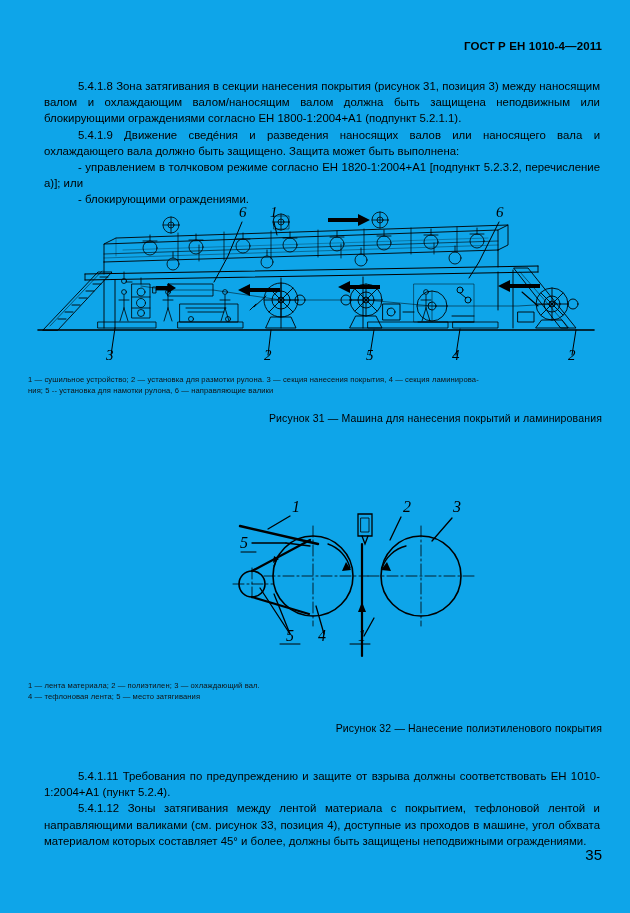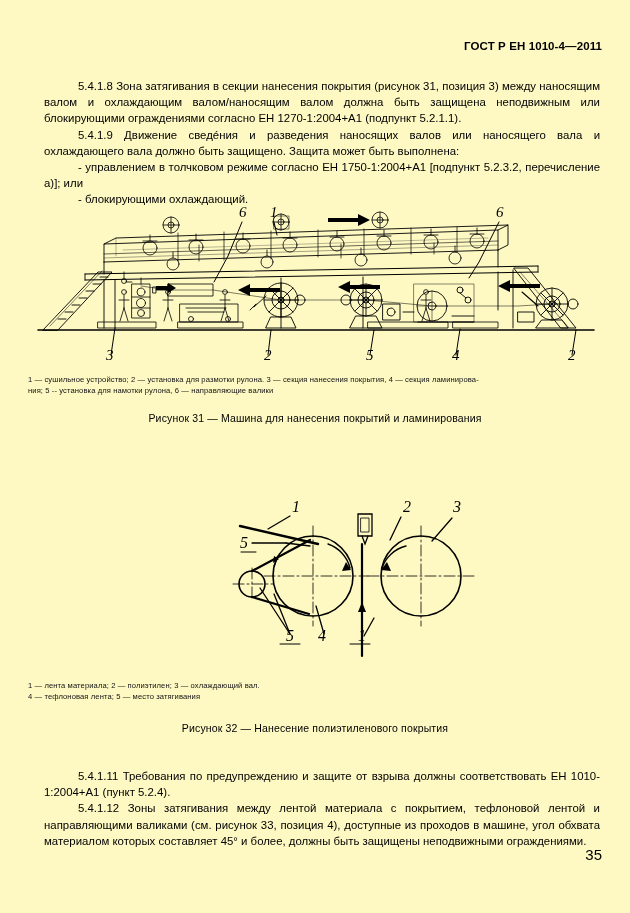--- a/index.html
+++ b/index.html
@@ -5,21 +5,21 @@
 <style>
   html, body {
     margin: 0;
     padding: 0;
     background: #ffffff;
   }
   .page {
     position: relative;
     width: 630px;
     height: 913px;
-    background: #fef9c3;
+    background: #0ea5e9;
     font-family: "Liberation Sans", sans-serif;
     color: #000000;
     overflow: hidden;
     box-sizing: border-box;
   }
 
   
   .header {
     position: absolute;
     top: 40px;
@@ -57,21 +57,21 @@
   }
   .figure-legend {
     font-size: 7.6px;
     line-height: 11px;
     color: #111;
     letter-spacing: 0.1px;
   }
   .figure-legend .ln { display: block; }
   .figure-title {
     font-size: 10.5px;
-    text-align: center;
+    text-align: right;
     letter-spacing: 0.15px;
   }
   .fig-wrap {
     width: 100%;
     display: block;
   }
   .fig-wrap svg { display: block; width: 100%; height: auto; }
 
   
   .page-number {
@@ -83,24 +83,24 @@
 </style>
 </head>
 <body>
 
 <div class="page">
 
   <div class="header">ГОСТ Р ЕН 1010-4—2011</div>
 
   <div class="content">
     <div class="para-stack">
-      <p class="para">5.4.1.8 Зона затягивания в секции нанесения покрытия (рисунок 31, позиция 3) между наносящим валом и охлаждающим валом/наносящим валом должна быть защищена неподвижным или блокирующими ограждениями согласно ЕН 1270-1:2004+А1 (подпункт 5.2.1.1).</p>
+      <p class="para">5.4.1.8 Зона затягивания в секции нанесения покрытия (рисунок 31, позиция 3) между наносящим валом и охлаждающим валом/наносящим валом должна быть защищена неподвижным или блокирующими ограждениями согласно ЕН 1800-1:2004+А1 (подпункт 5.2.1.1).</p>
       <p class="para">5.4.1.9 Движение сведéния и разведения наносящих валов или наносящего вала и охлаждающего вала должно быть защищено. Защита может быть выполнена:</p>
-      <p class="para">- управлением в толчковом режиме согласно ЕН 1750-1:2004+А1 [подпункт 5.2.3.2, перечисление а)]; или</p>
-      <p class="para">- блокирующими охлаждающий.</p>
+      <p class="para">- управлением в толчковом режиме согласно ЕН 1820-1:2004+А1 [подпункт 5.2.3.2, перечисление а)]; или</p>
+      <p class="para">- блокирующими ограждениями.</p>
     </div>
   </div>
 
   <div class="figure-block" style="top:200px;">
 
     <div class="fig-wrap">
       <svg viewBox="0 0 574 168" xmlns="http://www.w3.org/2000/svg" stroke="#000" fill="none" stroke-width="0.9" stroke-linecap="round">
         <g font-family="Liberation Serif, serif" font-style="italic" font-size="15" fill="#000" stroke="none">
           <text x="211" y="17">6</text>
           <text x="242" y="17">1</text>

